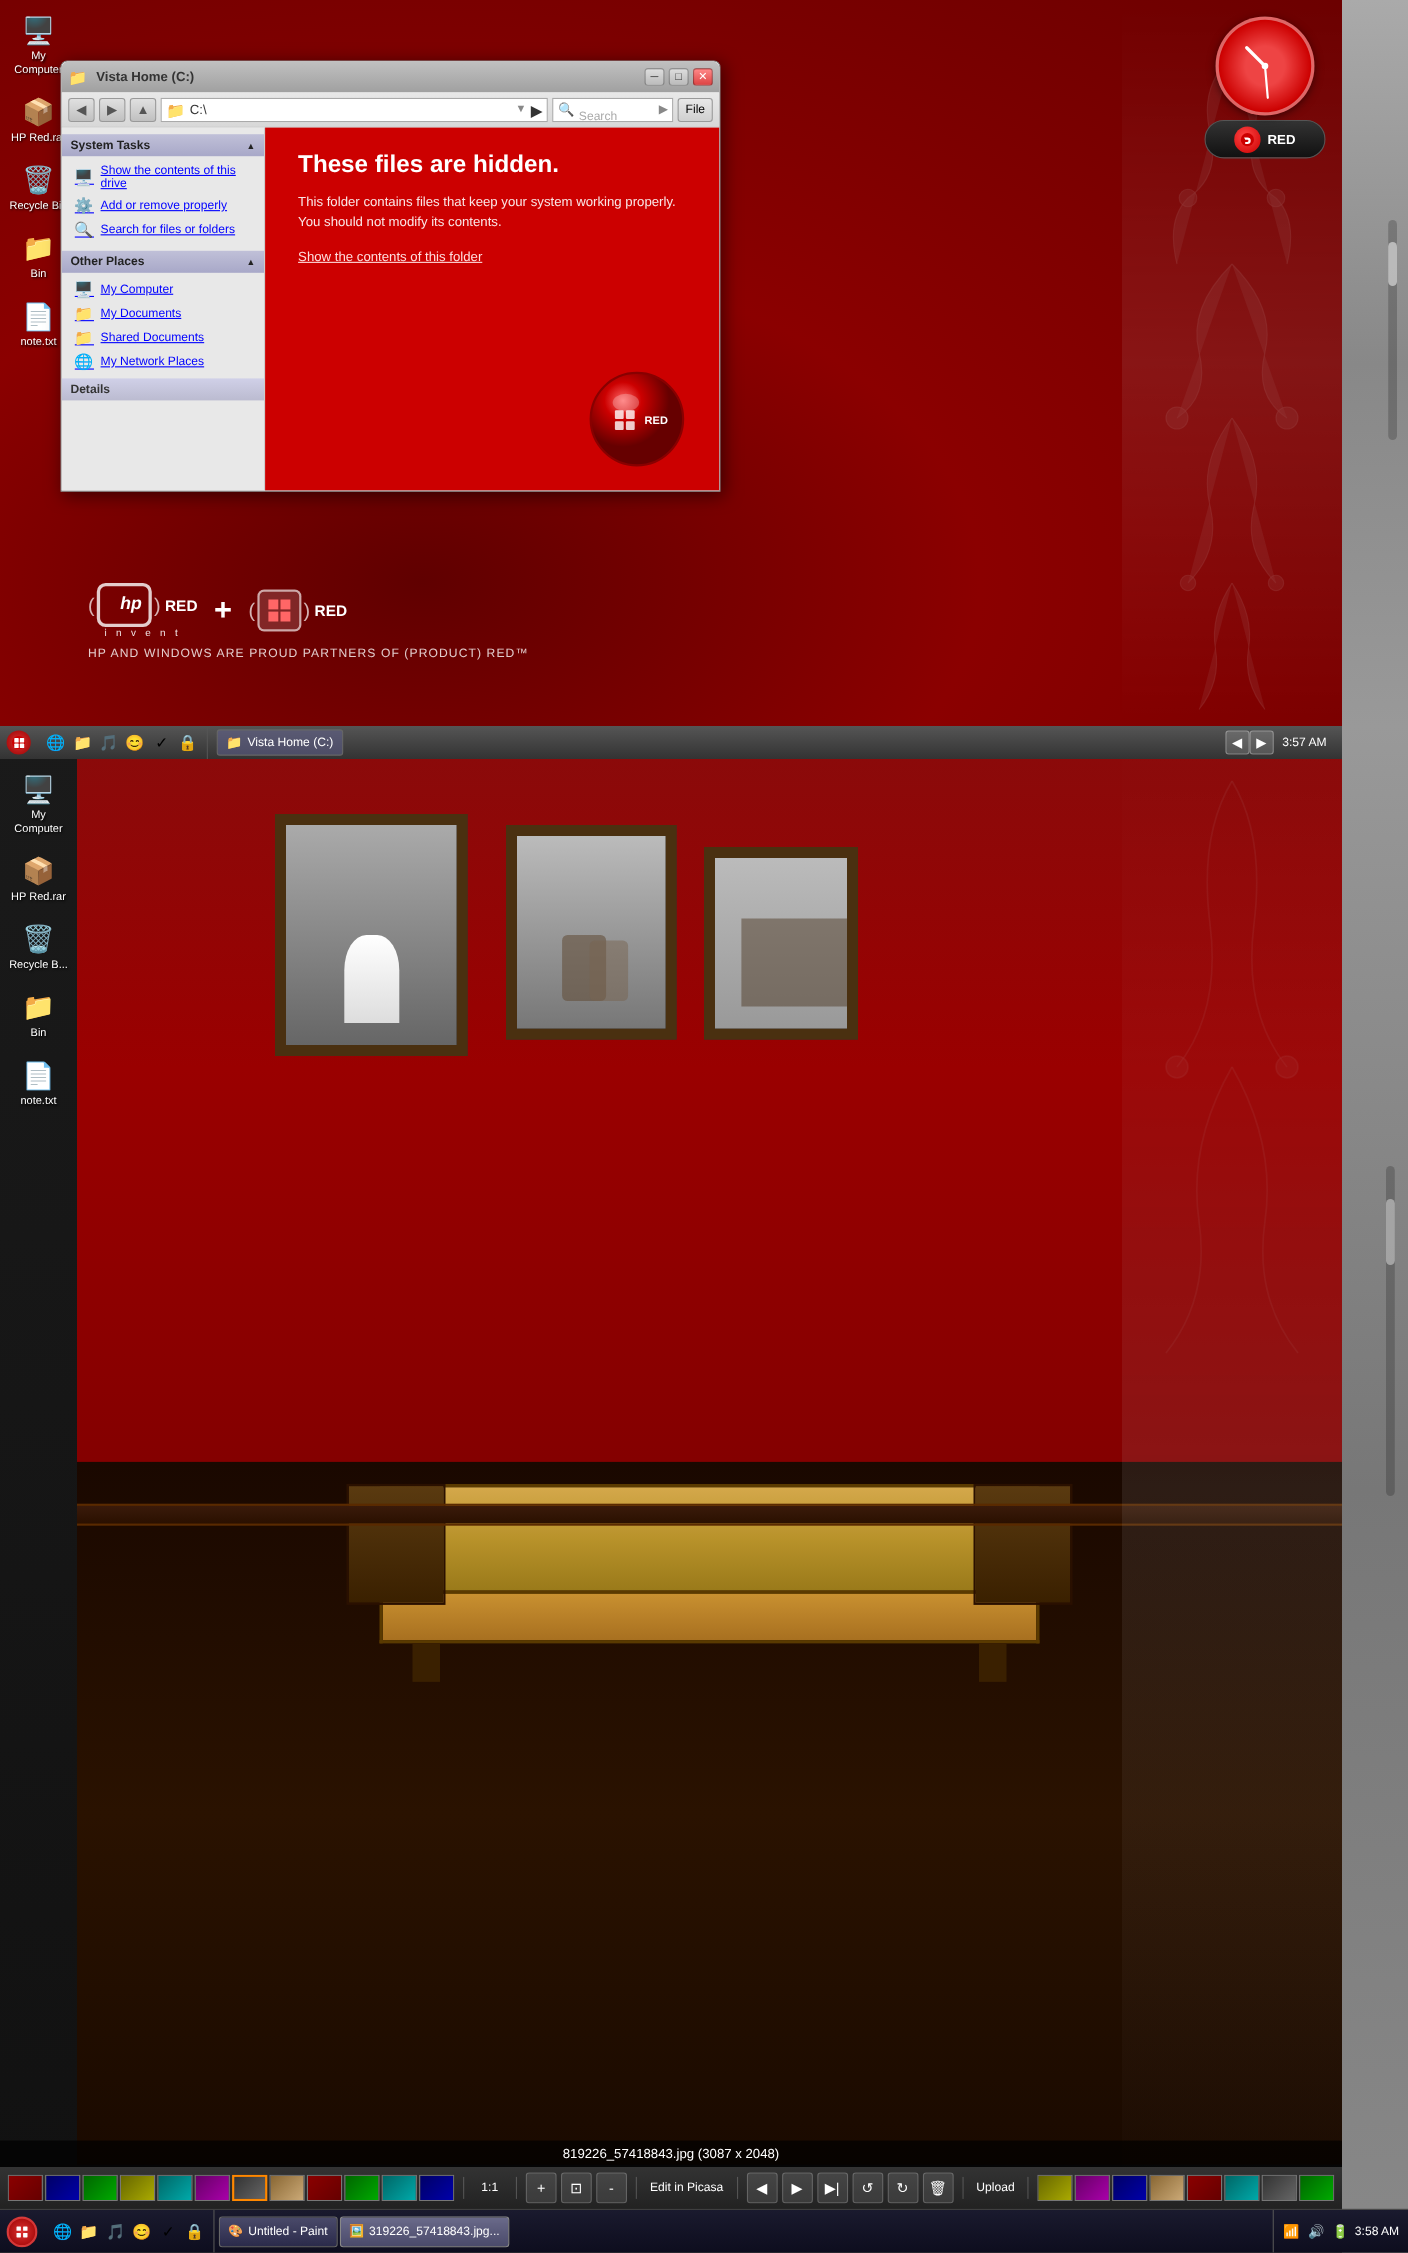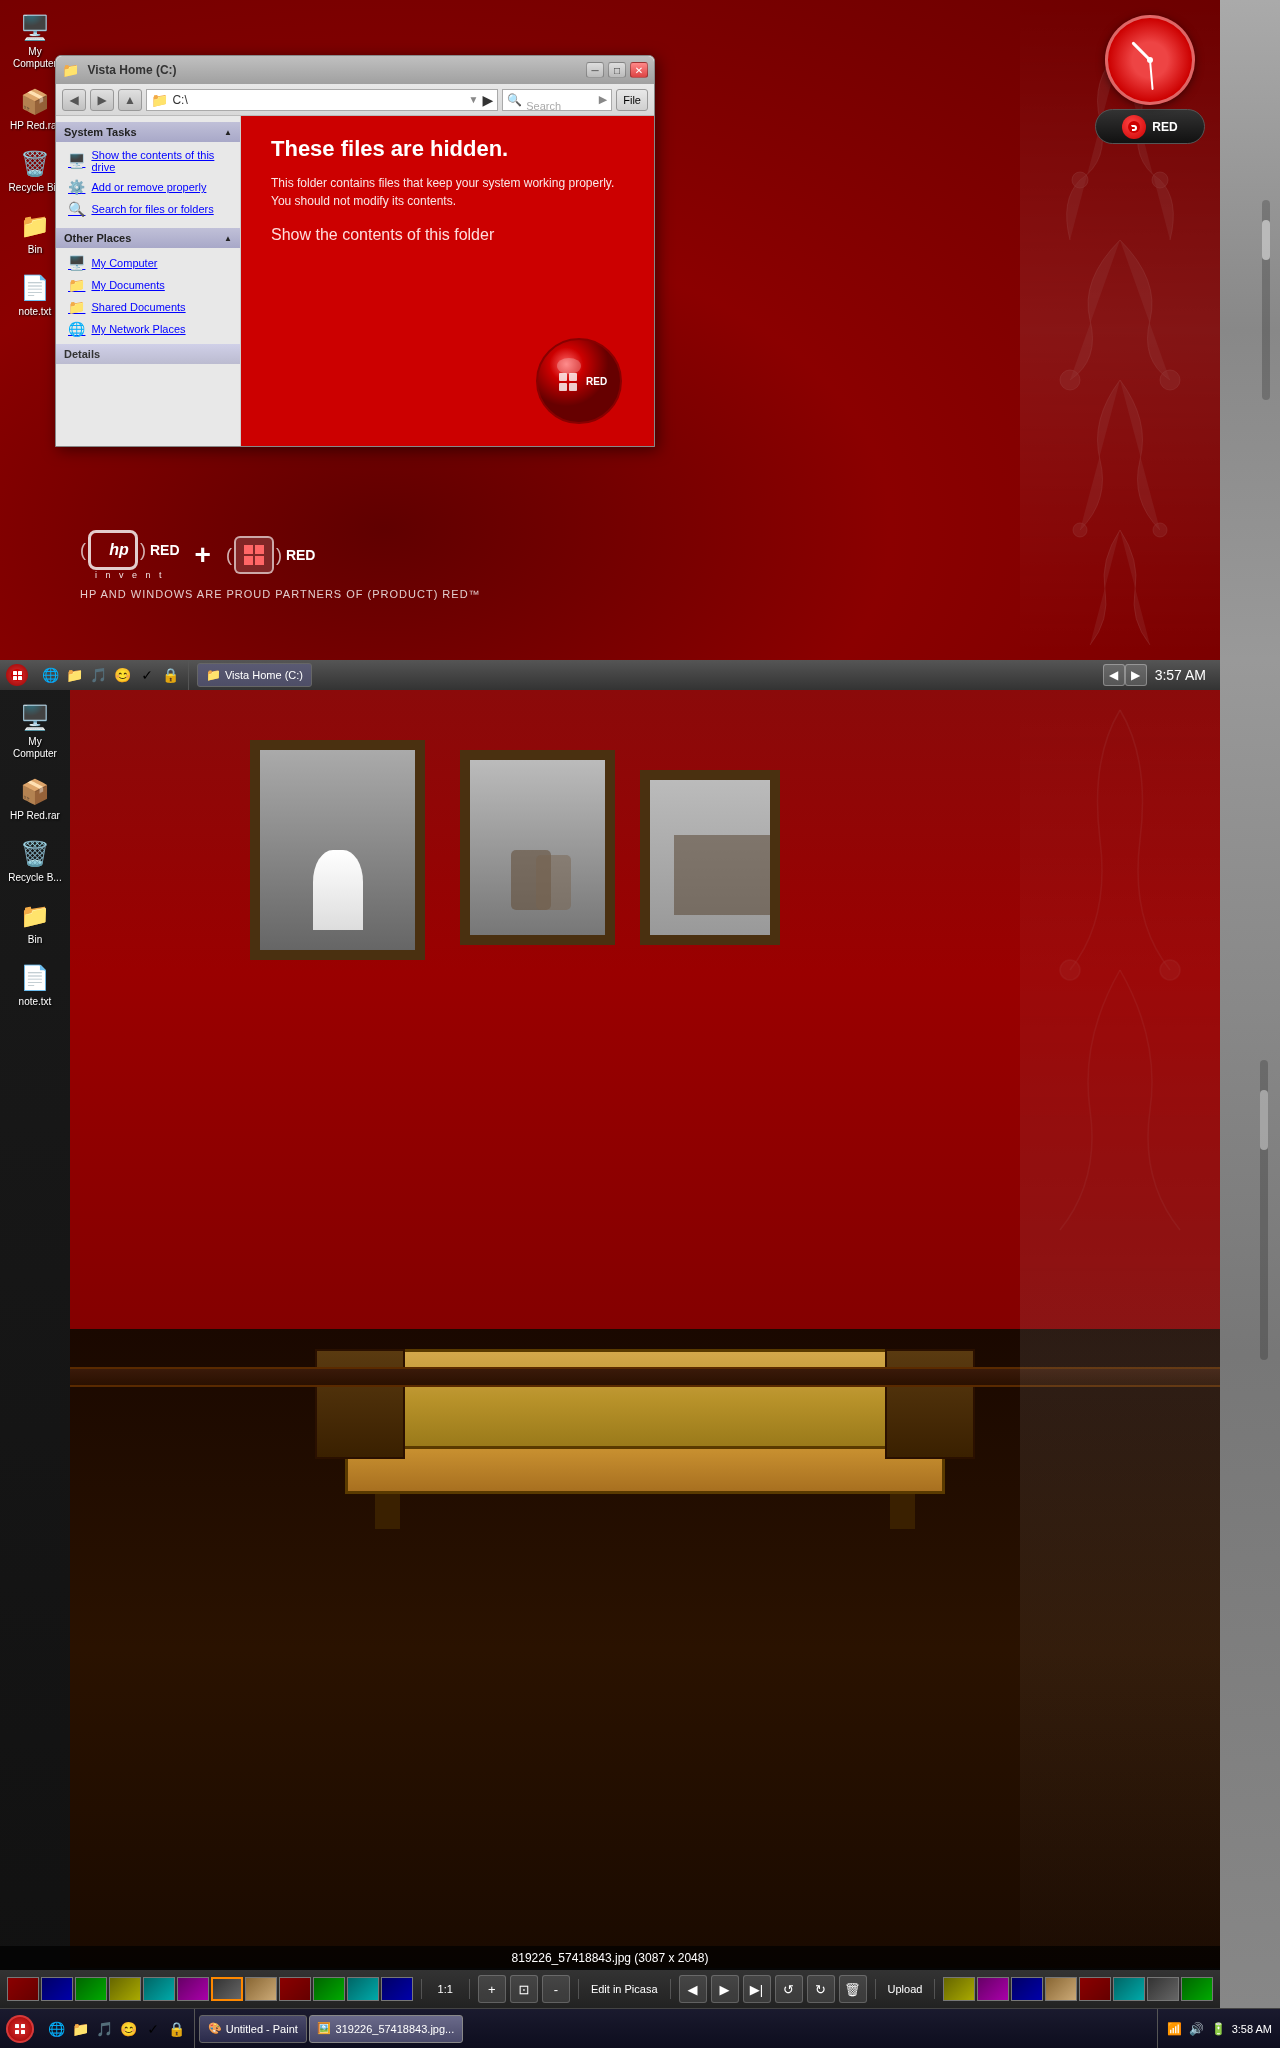--- a/index.html
+++ b/index.html
@@ -446,21 +446,22 @@
     .hidden-files-desc {
       font-size: 12px;
       color: rgba(255,255,255,0.9);
       line-height: 1.5;
       max-width: 380px;
     }
 
     .show-contents-link {
       margin-top: 16px;
       color: #ffdddd;
-      font-size: 16px;
+      font-size: 12px;
+      text-decoration: underline;
       cursor: pointer;
     }
 
     .hp-red-logo {
       position: absolute;
       bottom: 20px;
       right: 30px;
       width: 90px;
       height: 90px;
     }
@@ -645,21 +646,21 @@
       color: white;
       font-size: 12px;
       display: flex;
       align-items: center;
       justify-content: center;
       cursor: pointer;
     }
 
     .time-top-right {
       color: white;
-      font-size: 14px;
+      font-size: 11px;
       padding: 0 8px;
     }
 
     
     .photo-filename-bar {
       position: absolute;
       bottom: 78px;
       left: 0;
       right: 60px;
       height: 24px;

